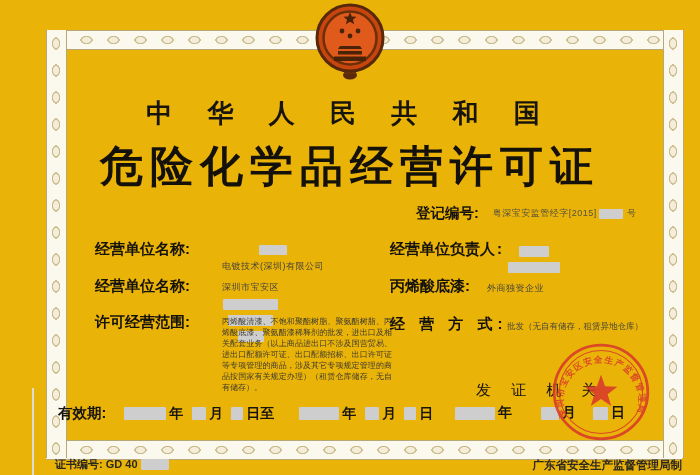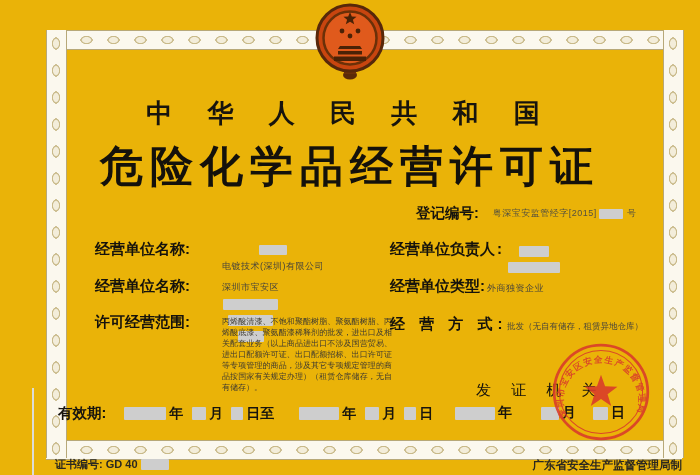--- a/index.html
+++ b/index.html
@@ -116,21 +116,21 @@
   </div>
 
   <div class="label" style="left:95px;top:277px;">经营单位名称:</div>
   <div class="val-row" style="left:222px;top:281px;">
     <span class="small-val">深圳市宝安区</span>
     <span class="redact" style="width:55px;height:11px;"></span>
     <span class="redact" style="width:45px;height:11px;"></span>
     <span class="redact" style="width:26px;height:11px;"></span>
   </div>
 
-  <div class="label" style="left:390px;top:277px;">经营单位类型:</div>
+  <div class="label" style="left:390px;top:277px;">丙烯酸底漆:</div>
   <div class="val-row" style="left:487px;top:282px;">
     <span class="small-val">外商独资企业</span>
   </div>
 
   <div class="label" style="left:95px;top:313px;">许可经营范围:</div>
   <div class="scope-text">丙烯酸清漆、不饱和聚酯树脂、聚氨酯树脂、丙烯酸底漆、聚氨酯漆稀释剂的批发，进出口及相关配套业务（以上商品进出口不涉及国营贸易、进出口配额许可证、出口配额招标、出口许可证等专项管理的商品，涉及其它专项规定管理的商品按国家有关规定办理）（租赁仓库储存，无自有储存）。</div>
 
   <div class="label mode-label" style="left:390px;top:315px;">经 营 方 式:</div>
   <div class="mode-val">批发（无自有储存，租赁异地仓库）</div>
 

